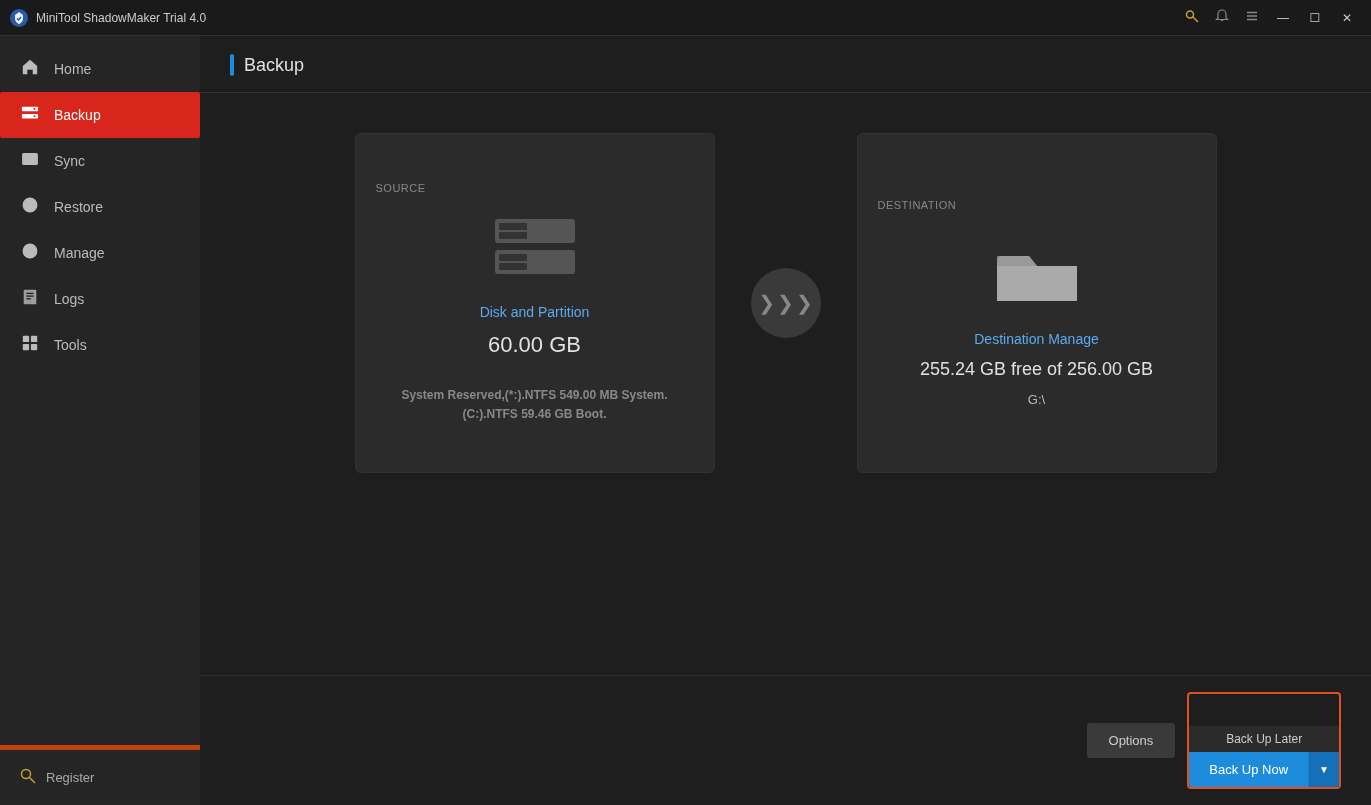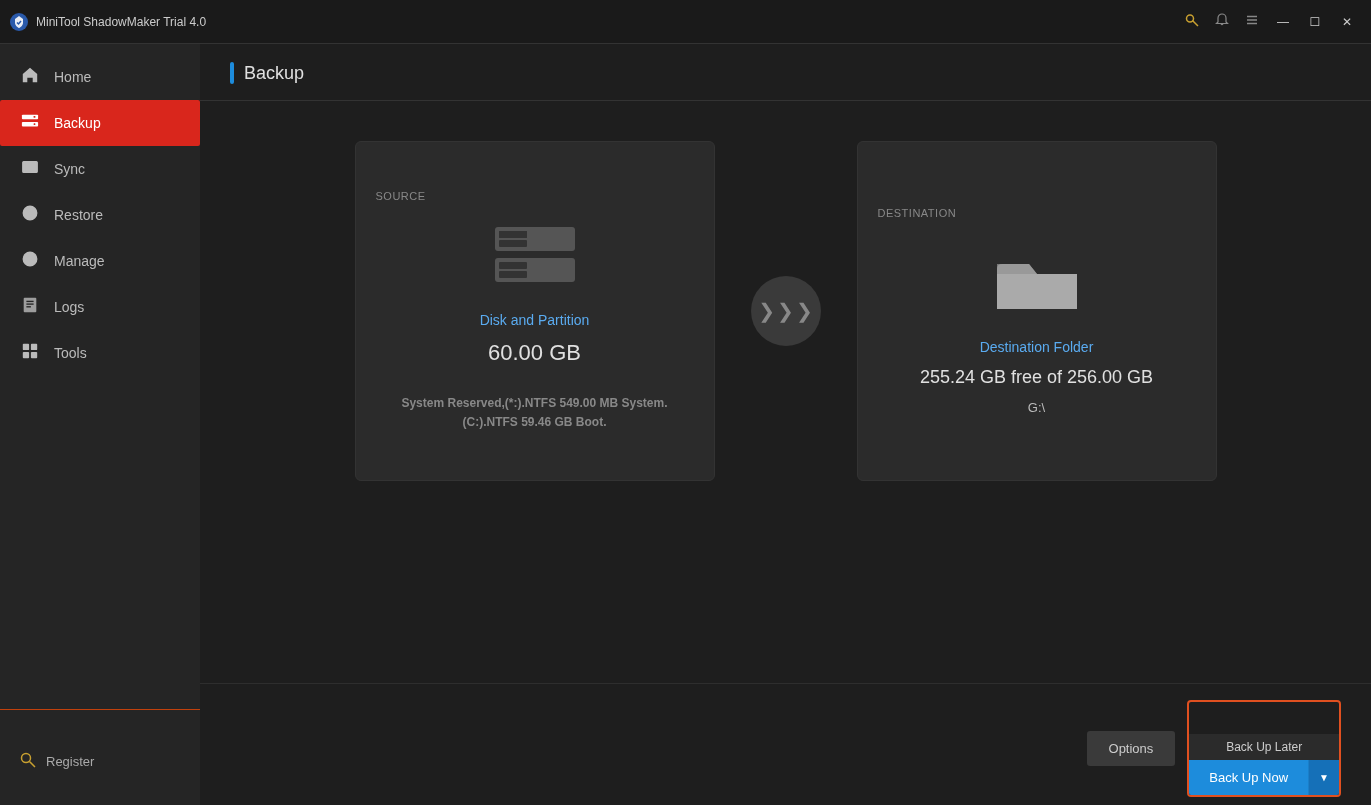--- a/index.html
+++ b/index.html
@@ -8,21 +8,21 @@
       height: 805px;
       background: #1e1e1e;
       font-family: 'Segoe UI', Arial, sans-serif;
       color: #ccc;
       overflow: hidden;
       user-select: none;
     }
 
     
     .title-bar {
-      height: 44px;
+      height: 36px;
       background: #1a1a1a;
       display: flex;
       align-items: center;
       padding: 0 10px;
       border-bottom: 1px solid #333;
     }
     .title-bar-logo {
       width: 18px;
       height: 18px;
       margin-right: 8px;
@@ -92,22 +92,22 @@
       font-size: 16px;
       width: 20px;
       text-align: center;
     }
     .sidebar-item .icon svg {
       width: 18px;
       height: 18px;
       fill: currentColor;
     }
     .sidebar-bottom {
-      padding: 32px 0;
-      border-top: 1px solid #c2410c;
+      padding: 8px 0;
+      border-top: 5px solid #c2410c;
     }
     .sidebar-bottom-item {
       display: flex;
       align-items: center;
       padding: 10px 20px;
       cursor: pointer;
       font-size: 13px;
       color: #aaa;
       gap: 10px;
     }
@@ -471,21 +471,21 @@
 
         <div class="card">
           <span class="card-label">DESTINATION</span>
           <div class="folder-icon-wrap card-icon">
             <svg width="100" height="80" viewBox="0 0 100 80" fill="none">
               <path d="M10 30 L10 70 L90 70 L90 35 L50 35 L42 25 L10 25 Z" fill="#777"></path>
               <path d="M10 35 L90 35 L90 70 L10 70 Z" fill="#aaa"></path>
               <path d="M10 30 Q10 25 15 25 L42 25 L50 35 L10 35 Z" fill="#999"></path>
             </svg>
           </div>
-          <span class="card-title">Destination Folder</span>
+          <span class="card-title">Destination Manage</span>
           <span class="dest-free">255.24 GB free of 256.00 GB</span>
           <span class="dest-folder-path">G:\</span>
         </div>
 
       </div>
     </div>
 
     <div class="bottom-bar">
       <button class="btn-options">Options</button>
 

